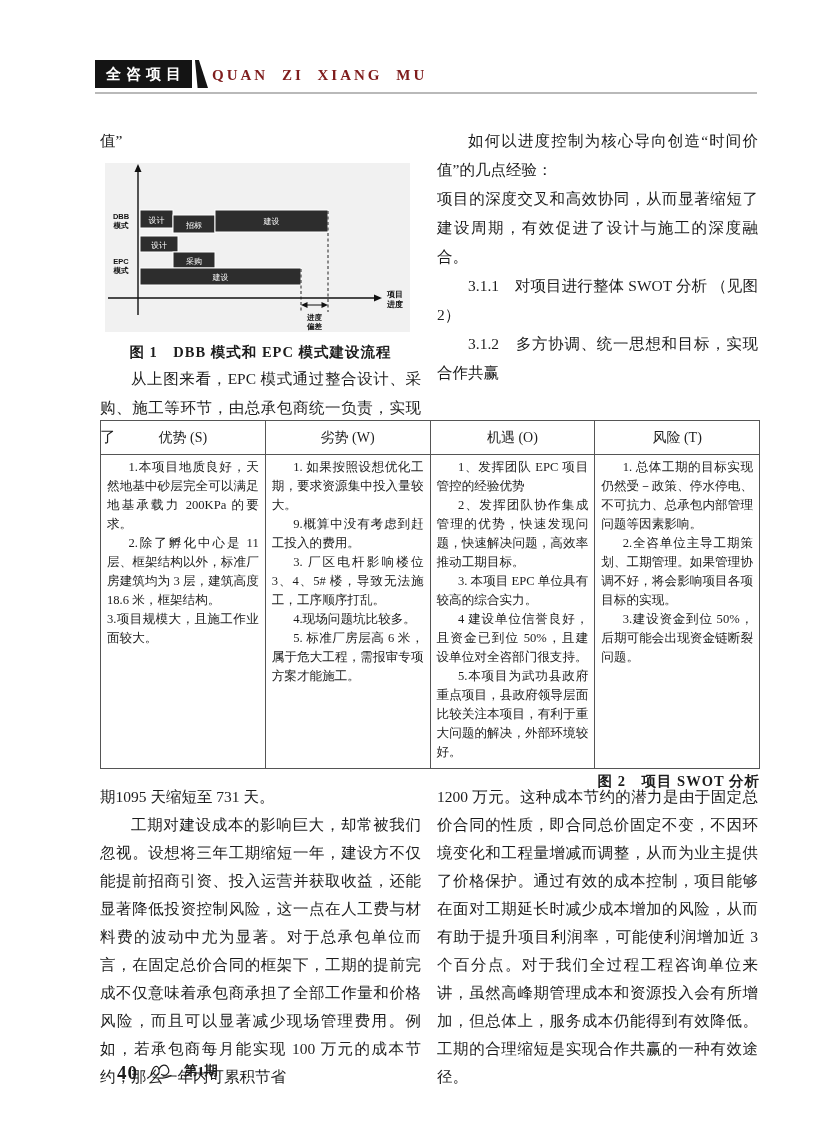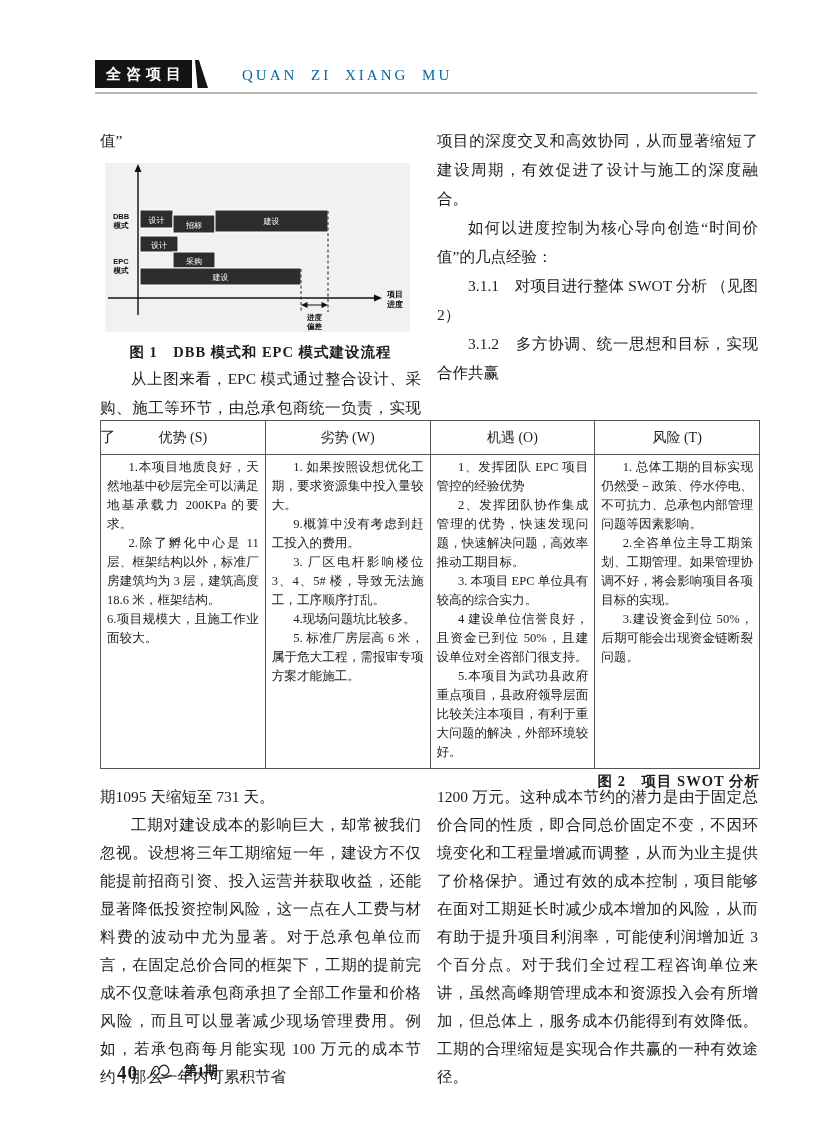--- a/index.html
+++ b/index.html
@@ -12,21 +12,21 @@
           border-bottom:2px solid #b9b9b9;}
   .badge-wrap{display:inline-flex;align-items:stretch;height:40px;vertical-align:top;}
   .badge{
     background:#141414;color:#fff;font-family:"Liberation Sans","DejaVu Sans",sans-serif;
     font-weight:bold;font-size:15px;letter-spacing:5px;line-height:28px;
     padding:0 6px 0 11px;height:28px;
   }
   .badge-tail{width:13px;height:28px;margin-left:3px;background:#141414;
     clip-path:polygon(0 0,30% 0,100% 100%,20% 100%);}
   .pinyin{
-    display:inline-block;margin-left:30px;color:#0369a1;font-weight:normal;
+    display:inline-block;margin-left:0;color:#7f1d1d;font-weight:bold;
     font-size:15px;letter-spacing:3px;word-spacing:7px;line-height:30px;vertical-align:top;
   }
   
   .cols{position:absolute;left:100px;width:658px;display:flex;gap:16px;}
   .top-cols{top:126px;}
   .bottom-cols{top:783px;}
   .col{width:321px;}
   p.body{margin:0;font-size:15.5px;line-height:29px;text-align:justify;}
   .bottom-cols p.body{line-height:28px;}
   .ind{text-indent:2em;}
@@ -104,42 +104,42 @@
           <text x="209.5" y="157" font-size="7.5" font-weight="bold" fill="#111" text-anchor="middle">进度</text>
           <text x="209.5" y="166" font-size="7.5" font-weight="bold" fill="#111" text-anchor="middle">偏差</text>
         </svg>
       </div>
 
       <div class="fig-caption">图 1　DBB 模式和 EPC 模式建设流程</div>
       <p class="body ind">从上图来看，EPC 模式通过整合设计、采购、施工等环节，由总承包商统一负责，实现了</p>
     </div>
 
     <div class="col">
+      <p class="body ind">如何以进度控制为核心导向创造“时间价值”的几点经验：</p>
       <p class="body">项目的深度交叉和高效协同，从而显著缩短了建设周期，有效促进了设计与施工的深度融合。</p>
-      <p class="body ind">如何以进度控制为核心导向创造“时间价值”的几点经验：</p>
       <p class="body ind">3.1.1　对项目进行整体 SWOT 分析 （见图 2）</p>
       <p class="body ind">3.1.2　多方协调、统一思想和目标，实现合作共赢</p>
     </div>
   </div>
 
   <table class="swot">
     <thead>
       <tr>
         <th>优势 (S)</th>
         <th>劣势 (W)</th>
         <th>机遇 (O)</th>
         <th>风险 (T)</th>
       </tr>
     </thead>
     <tbody>
       <tr>
         <td>
           <p>1.本项目地质良好，天然地基中砂层完全可以满足地基承载力 200KPa 的要求。</p>
           <p>2.除了孵化中心是 11 层、框架结构以外，标准厂房建筑均为 3 层，建筑高度 18.6 米，框架结构。</p>
-          <p class="flush">6.项目规模大，且施工作业面较大。</p>
+          <p class="flush">3.项目规模大，且施工作业面较大。</p>
         </td>
         <td>
           <p>1. 如果按照设想优化工期，要求资源集中投入量较大。</p>
           <p>9.概算中没有考虑到赶工投入的费用。</p>
           <p>3. 厂区电杆影响楼位 3、4、5# 楼，导致无法施工，工序顺序打乱。</p>
           <p>4.现场问题坑比较多。</p>
           <p>5. 标准厂房层高 6 米，属于危大工程，需报审专项方案才能施工。</p>
         </td>
         <td>
           <p>1、发挥团队 EPC 项目管控的经验优势</p>

